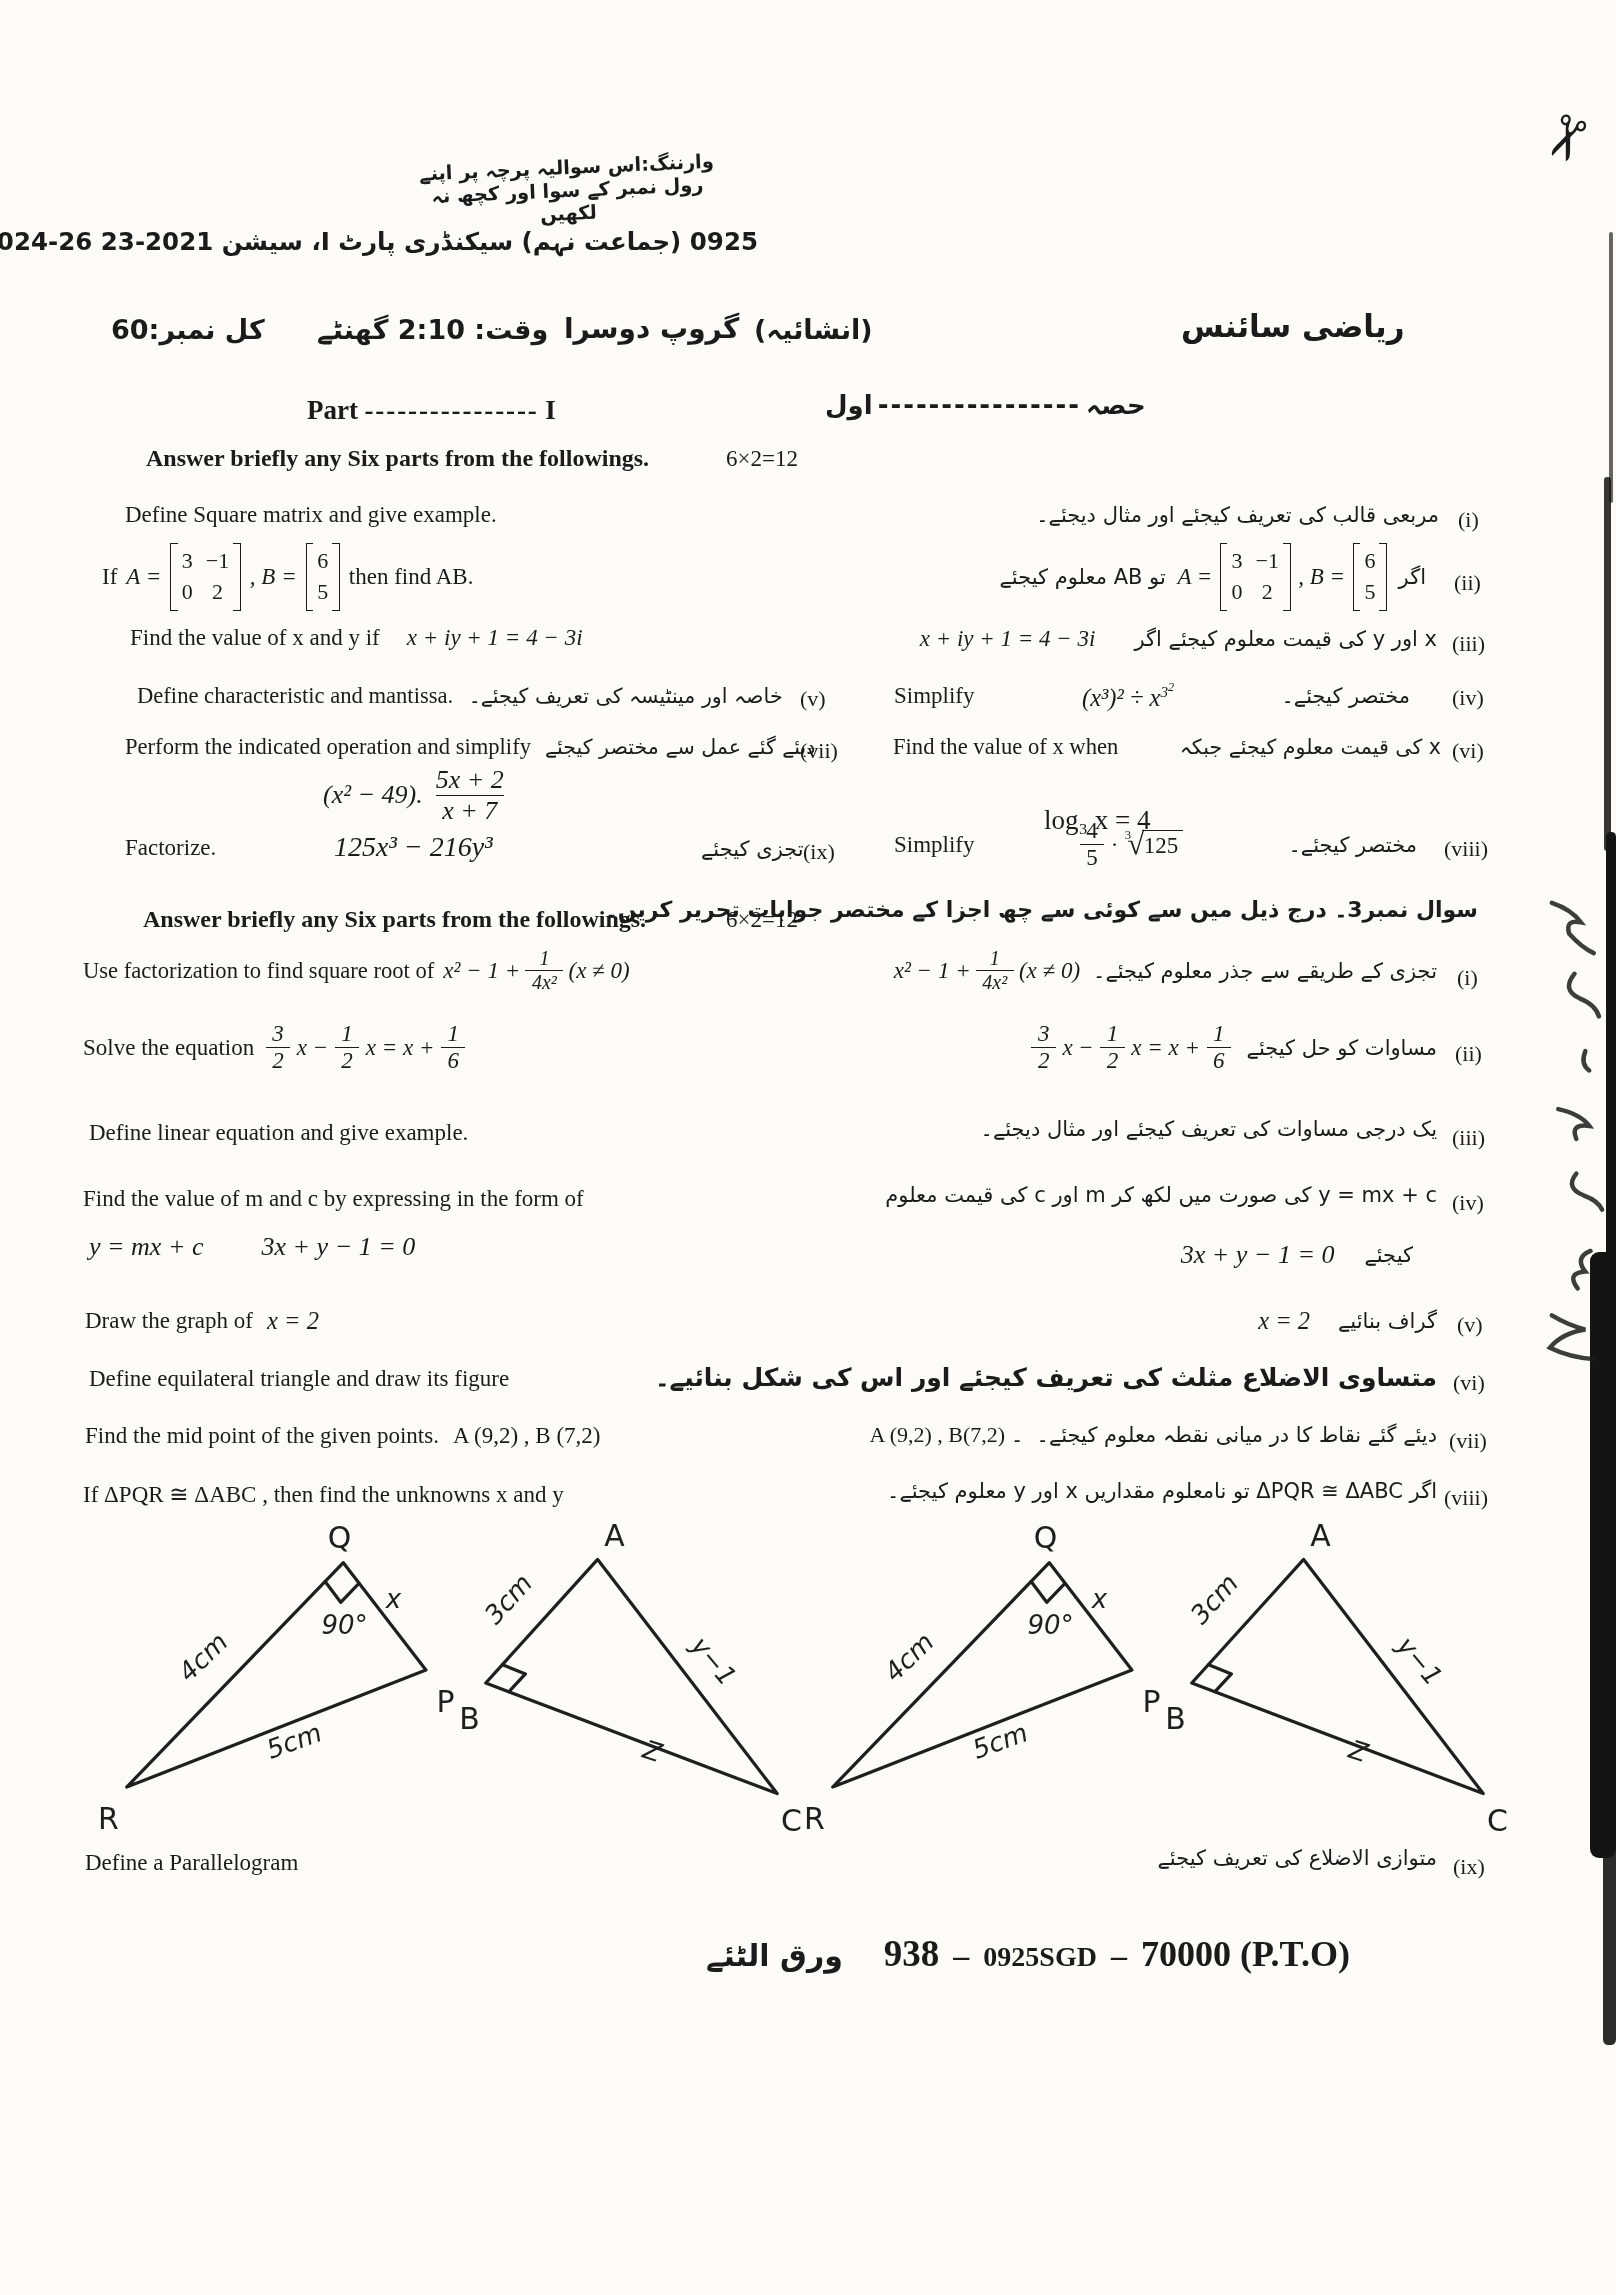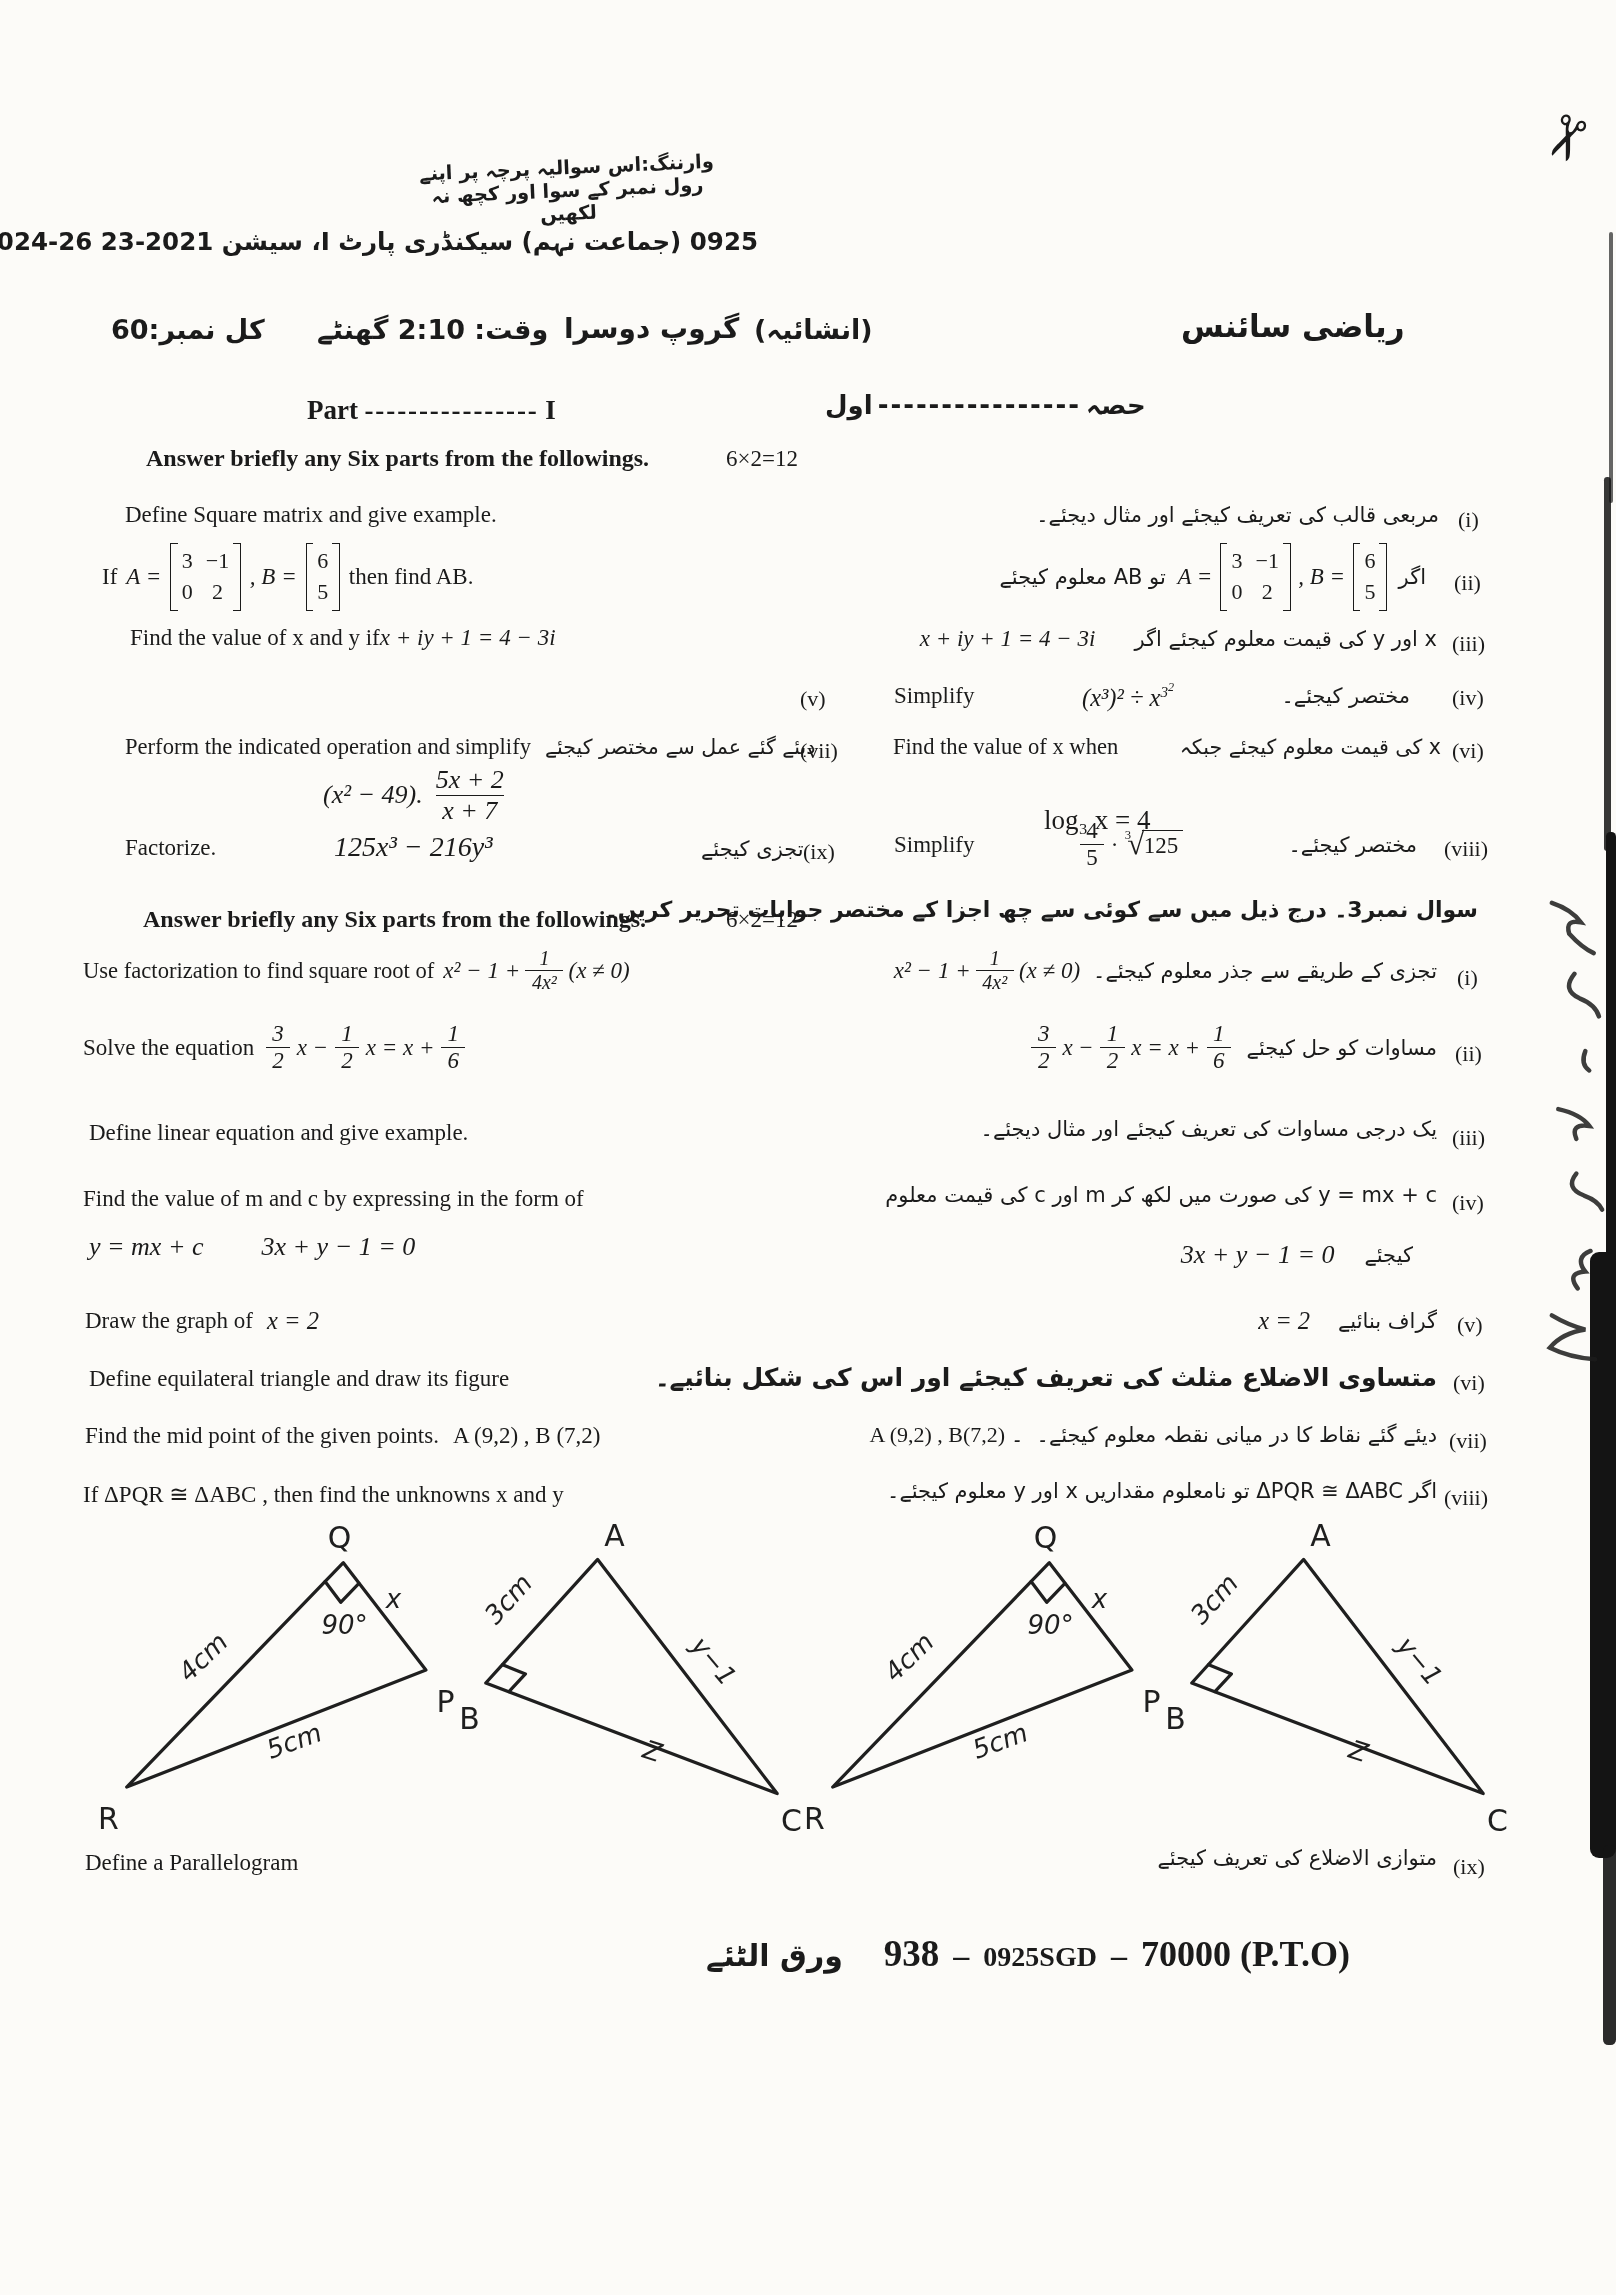--- a/index.html
+++ b/index.html
@@ -99,30 +99,34 @@
       <span class="it">, B =</span>
       <span class="mat single" style="font-size:22px;">
         <span>6</span>
         <span>5</span>
       </span>
     </span>
     <span class="ur" style="font-size:21px;">تو AB معلوم کیجئے</span>
   </div>
   <div class="b en" style="left:1454px;top:570px;font-size:22px;">(ii)</div>
 
-  <div class="b en flex" style="left:130px;top:625px;font-size:23px;gap:0;">
+  <div class="b en flex" style="left:130px;top:625px;font-size:23px;gap:27px;">
     <span>Find the value of  x  and  y  if</span>
     <span class="it">x + iy + 1 = 4 − 3i</span>
   </div>
   <div class="b flex rtl" dir="rtl" style="right:179px;top:626px;gap:13px;">
     <span class="ur" style="font-size:21px;margin-left:26px;">x اور y کی قیمت معلوم کیجئے اگر</span>
     <span class="en it" dir="ltr" style="font-size:23px;">x + iy + 1 = 4 − 3i</span>
   </div>
   <div class="b en" style="left:1452px;top:631px;font-size:22px;">(iii)</div>
 
+  <div class="b flex" style="left:137px;top:683px;gap:15.5px;">
+    <span class="en" style="font-size:22.6px;">Define characteristic and mantissa.</span>
+    <span class="ur" dir="rtl" style="font-size:20.6px;">خاصہ اور مینٹیسہ کی تعریف کیجئے۔</span>
+  </div>
   <div class="b en" style="left:800px;top:686px;font-size:22px;">(v)</div>
 
   <div class="b flex" style="left:894px;top:680px;width:516px;justify-content:space-between;">
     <span class="en" style="font-size:23px;">Simplify</span>
     <span class="en it" style="font-size:24.5px;"><span>(x³)² ÷ x</span><sup><span>3</span><sup>2</sup></sup></span>
     <span class="ur" dir="rtl" style="font-size:21px;">مختصر کیجئے۔</span>
   </div>
   <div class="b en" style="left:1452px;top:685px;font-size:22px;">(iv)</div>
 
   <div class="b flex" style="left:125px;top:734px;gap:14px;">

